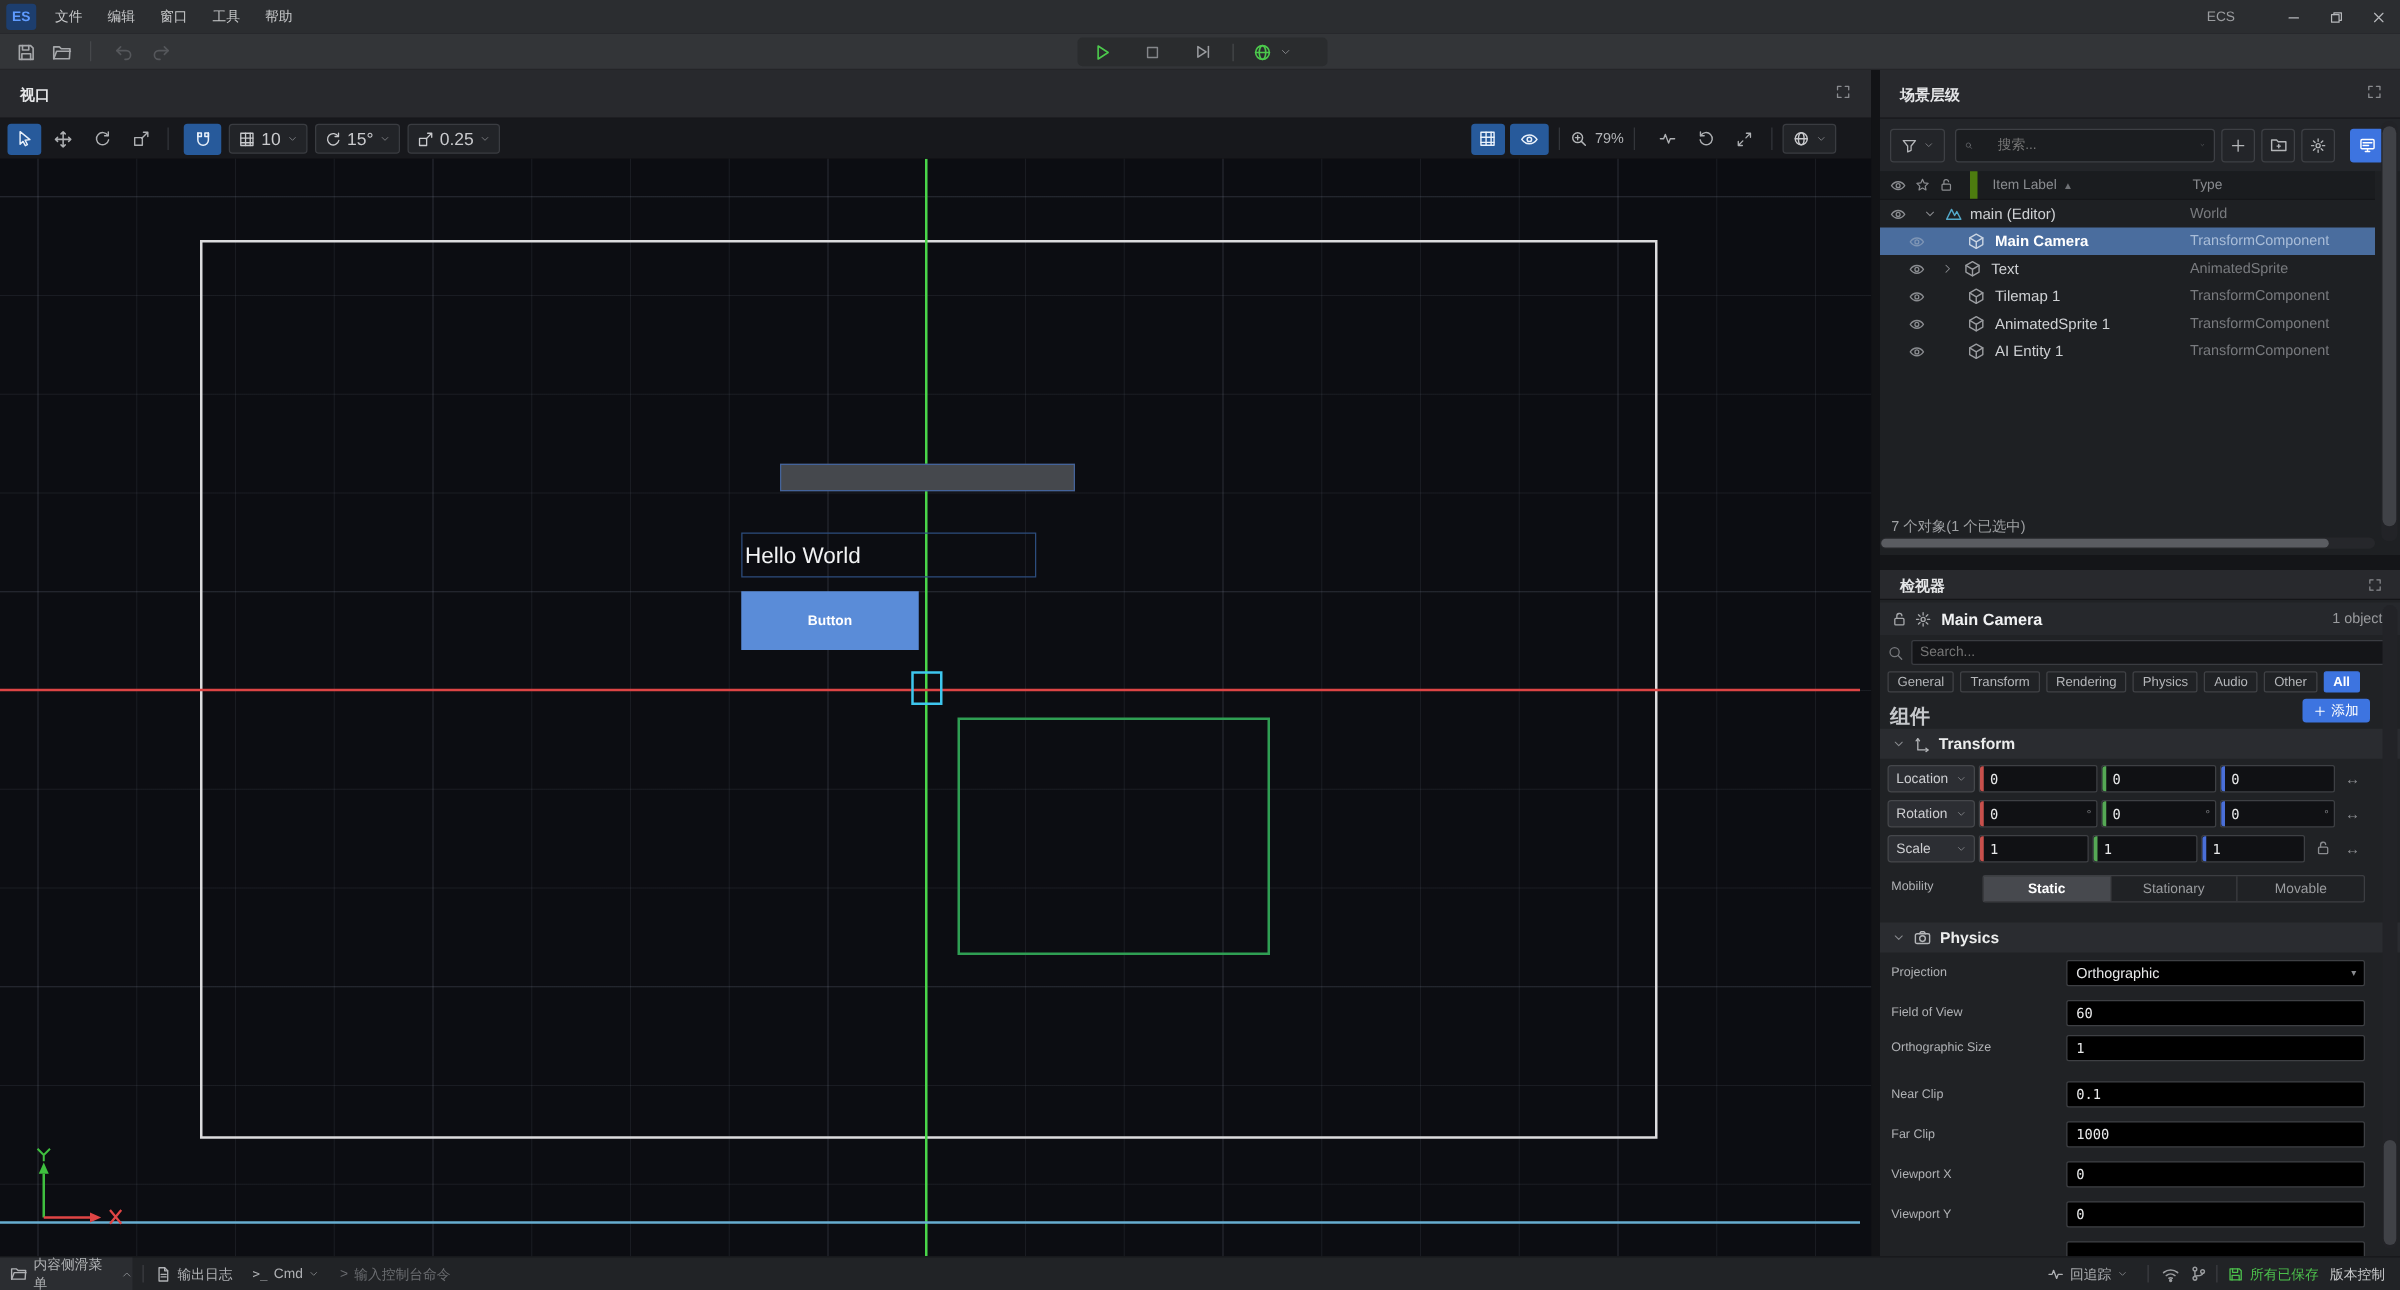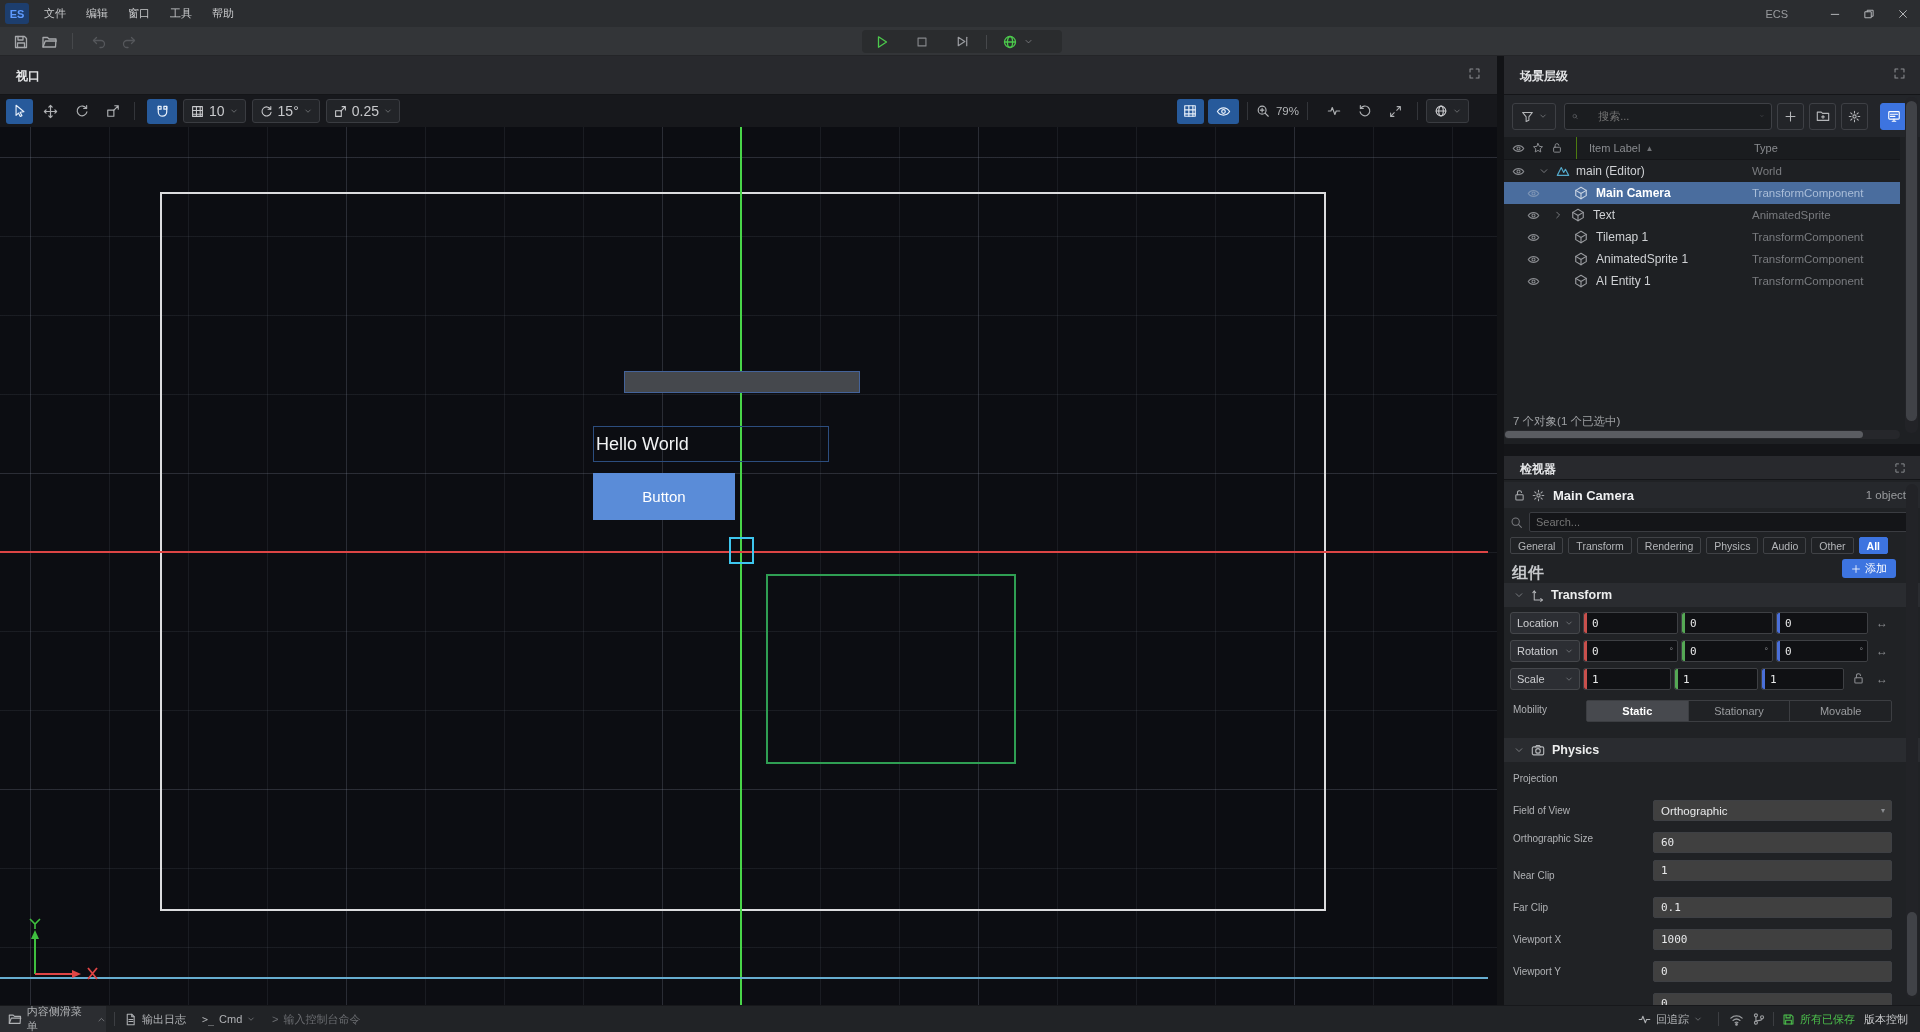--- a/index.html
+++ b/index.html
@@ -54,21 +54,21 @@
     background-size:316px 316px,316px 316px,79px 79px,79px 79px;
     background-position:30px 30px;}
   .screen-rect{left:160px;top:65px;width:1166px;height:719px;border:2px solid #dcdcde;}
   .v-green{left:740px;top:0;width:2px;height:878px;background:#49d549;}
   .h-red{left:0;top:424px;width:1488px;height:2px;background:#dd4545;}
   .h-cyan{left:0;top:850px;width:1488px;height:2px;background:#67add0;}
   .gray-bar{left:624px;top:244px;width:236px;height:22px;background:#45484d;border:1px solid #44639a;}
   .text-box{left:593px;top:299px;width:236px;height:36px;border:1px solid #2c4d7e;display:flex;align-items:center;}
   .text-box span{font-size:18px;color:#f2f3f4;padding-left:2px;}
   .ui-button{left:593px;top:346px;width:142px;height:47px;background:#5a8cd8;display:flex;align-items:center;justify-content:center;}
-  .ui-button span{font-size:15px;font-weight:normal;color:#fff;}
+  .ui-button span{font-size:11px;font-weight:bold;color:#fff;}
   .sel-box{left:729px;top:410px;width:25px;height:27px;border:2px solid #3ec6ee;}
   .green-rect{left:766px;top:447px;width:250px;height:190px;border:2px solid #2f9e53;}
 
   
   #rightcol{left:1504px;top:56px;width:416px;height:949px;background:#1e2023;}
   .col-gap{left:1497px;top:56px;width:7px;height:949px;background:#121316;}
 
   
   #hierarchy{position:absolute;left:0;top:0;width:416px;height:388px;}
   .filter-row{position:absolute;left:0;top:39px;width:416px;height:42px;background:#232529;display:flex;align-items:center;}
@@ -118,22 +118,22 @@
   .axis-input{position:absolute;height:22px;background:#101114;border:1px solid #3e4044;border-radius:2px;display:flex;align-items:center;}
   .axis-input .bar{width:3px;height:100%;border-radius:2px 0 0 2px;}
   .axis-input input{flex:1;min-width:0;background:none;border:none;outline:none;color:#e8e9ea;
     font-family:"DejaVu Sans Mono",monospace;font-size:11px;padding-left:5px;}
   .axis-input .deg{font-size:9px;color:#8a8c90;padding-right:4px;}
   .link-ic{position:absolute;color:#8a8c90;font-size:12px;}
   .seg{position:absolute;left:82px;width:306px;height:22px;border:1px solid #3c3e42;border-radius:2px;display:flex;}
   .seg div{flex:1;display:flex;align-items:center;justify-content:center;font-size:11px;color:#9a9c9f;border-right:1px solid #3c3e42;}
   .seg div:last-child{border-right:none;}
   .seg div.on{background:#47494e;color:#fff;font-weight:bold;}
-  .cam-input{position:absolute;left:149px;width:239px;height:21px;background:#404040;border:1px solid #3e4044;border-radius:2px;
-    display:flex;align-items:center;margin-top:32px;}
+  .cam-input{position:absolute;left:149px;width:239px;height:21px;background:#000000;border:1px solid #3e4044;border-radius:2px;
+    display:flex;align-items:center;}
   .cam-input input{flex:1;min-width:0;background:none;border:none;outline:none;color:#e8e9ea;
     font-family:"DejaVu Sans Mono",monospace;font-size:11px;padding-left:7px;}
   .cam-input.dd input{font-family:"Liberation Sans",sans-serif;font-size:11.5px;}
   .cam-input .dd-caret{font-size:8px;color:#8a8c90;padding-right:6px;}
   .insp-vscroll{position:absolute;right:2px;top:28px;width:12px;height:515px;background:#222327;border-radius:6px;}
   .insp-vscroll .thumb{position:absolute;left:1px;top:428px;width:10px;height:84px;background:#404247;border-radius:5px;}
 
   
   #statusbar{left:0;top:1005px;width:1920px;height:27px;background:#212326;border-top:1px solid #17181b;
     font-size:11px;color:#b0b2b5;}
@@ -443,21 +443,21 @@
           <path d="M1.5 8S4 4.2 8 4.2 14.5 8 14.5 8 12 11.8 8 11.8 1.5 8 1.5 8z"></path>
           <circle cx="8" cy="8" r="1.9"></circle>
         </svg>
       <svg class="i eye" style="margin-left:7px" width="12" height="12" viewBox="0 0 16 16">
           <path d="M8 2l1.8 3.8 4.2.5-3.1 2.9.8 4.1L8 11.2 4.3 13.3l.8-4.1L2 6.3l4.2-.5z"></path>
         </svg>
       <svg class="i eye" style="margin-left:7px" width="12" height="12" viewBox="0 0 16 16">
           <rect x="3.5" y="7" width="9" height="6.5" rx="1"></rect>
           <path d="M5.5 7V5a2.5 2.5 0 0 1 5-.6"></path>
         </svg>
-      <span style="margin-left:13px;border-left:1px solid #4d7c0f;padding-left:12px;height:100%;display:flex;align-items:center;gap:5px">
+      <span style="margin-left:13px;border-left:6px solid #4d7c0f;padding-left:12px;height:100%;display:flex;align-items:center;gap:5px">
         <span>Item Label</span>
         <span style="font-size:8px;color:#6f7175">▲</span>
       </span>
       <span style="position:absolute;left:250px">Type</span>
     </div>
 
     <div class="h-rows">
       <div class="h-row">
         <svg class="i eye" style="margin-left:8px" width="13" height="13" viewBox="0 0 16 16">
             <path d="M1.5 8S4 4.2 8 4.2 14.5 8 14.5 8 12 11.8 8 11.8 1.5 8 1.5 8z"></path>

